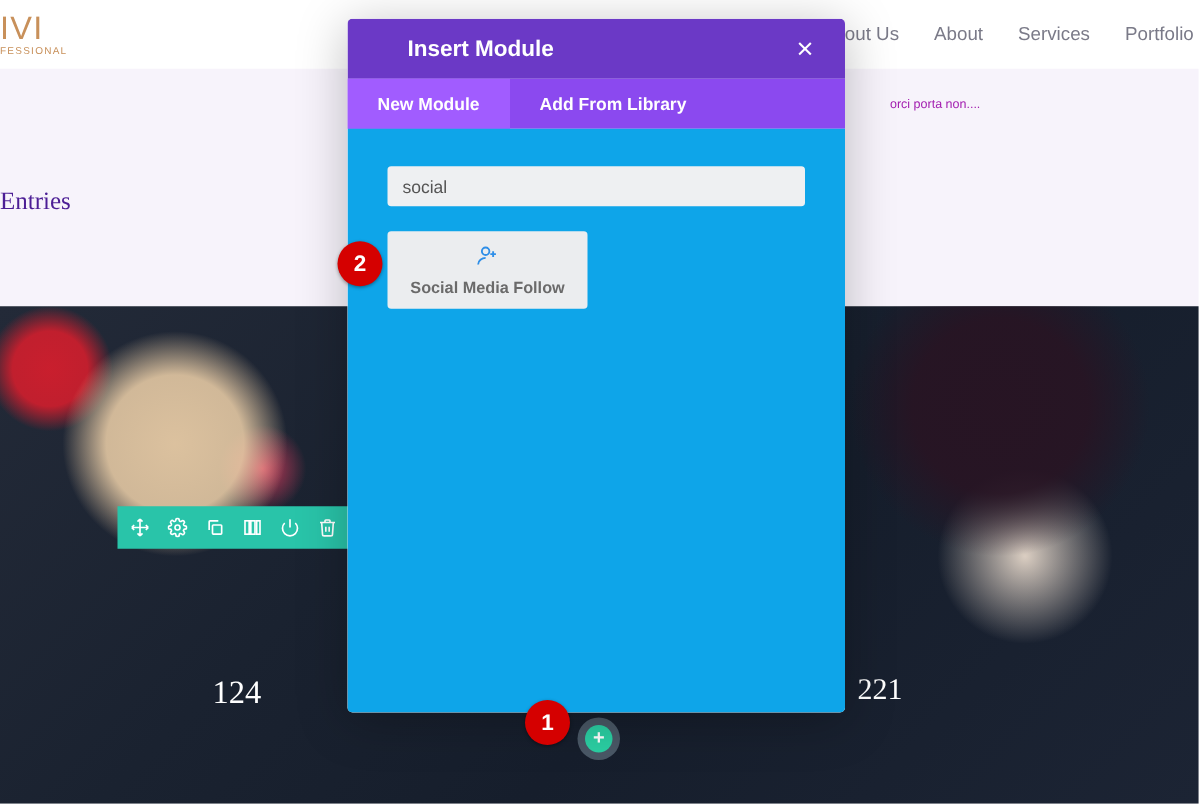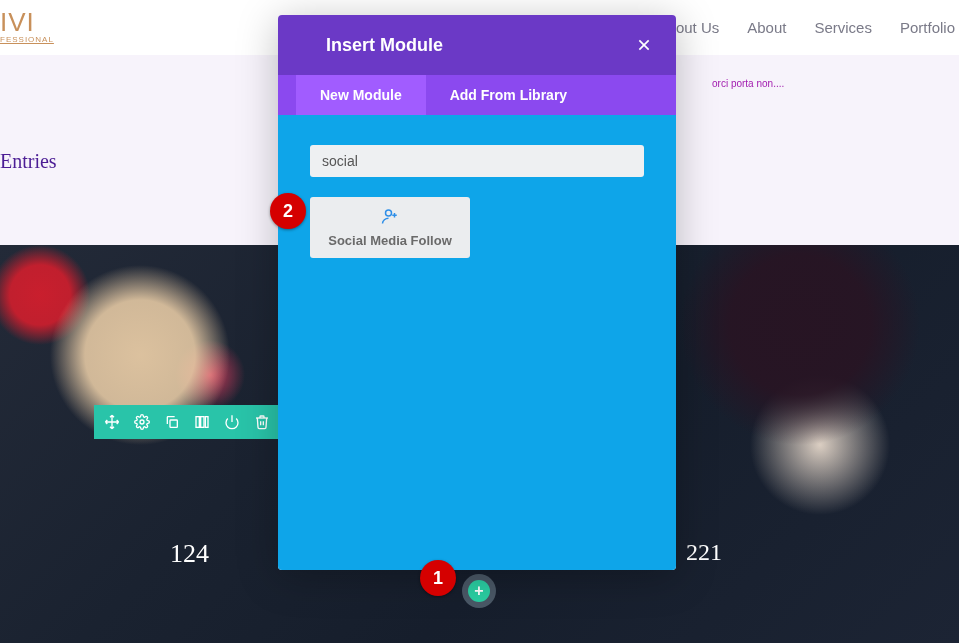--- a/index.html
+++ b/index.html
@@ -31,21 +31,20 @@
     line-height: 1;
     position: relative;
     top: -2px;
   }
   .logo-sub {
     font-size: 8px;
     color: #c8905a;
     letter-spacing: 1px;
     display: block;
     margin-top: -2px;
-    text-decoration: underline;
   }
   .main-nav {
     display: flex;
     gap: 28px;
     padding-right: 4px;
   }
   .main-nav a {
     color: #7a7a88;
     font-size: 15px;
     cursor: pointer;
@@ -160,39 +159,38 @@
     box-shadow: 0 6px 40px rgba(0,0,0,0.25);
     border-radius: 4px;
     overflow: hidden;
     z-index: 30;
     display: flex;
     flex-direction: column;
   }
   .modal-header {
     background: #6b39c6;
     color: #fff;
-    height: 60px;
+    height: 48px;
     display: flex;
     align-items: center;
     justify-content: space-between;
     padding: 0 22px 0 48px;
     font-size: 18px;
     font-weight: 600;
   }
   .modal-close {
     cursor: pointer;
     width: 20px; height: 20px;
     display: flex; align-items: center; justify-content: center;
   }
   .modal-close svg { stroke: #fff; stroke-width: 2.5; width: 16px; height: 16px; }
   .modal-tabs {
     display: flex;
     height: 40px;
     background: #8b49ef;
-    padding-left: 18px;
   }
   .modal-tab {
     flex: 0 0 auto;
     padding: 0 24px;
     display: flex;
     align-items: center;
     color: #fff;
     font-size: 14px;
     font-weight: 600;
     cursor: pointer;

